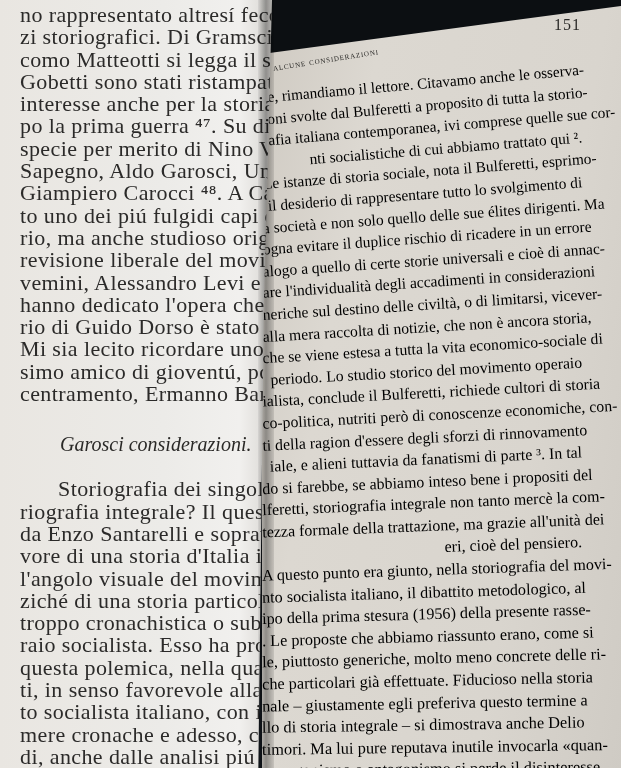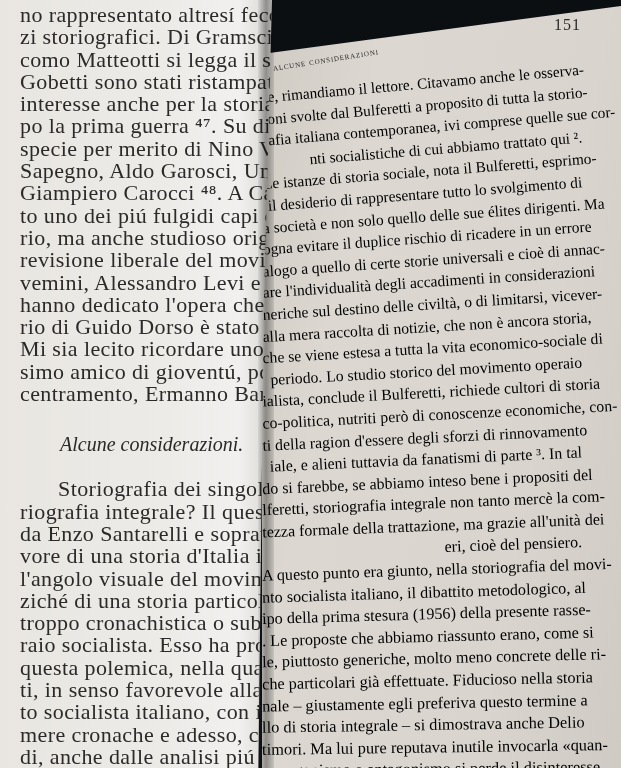--- a/index.html
+++ b/index.html
@@ -124,21 +124,21 @@
           <div class="lline">to uno dei piú fulgidi capi dell'anti</div>
           <div class="lline">rio, ma anche studioso originale di</div>
           <div class="lline">revisione liberale del movimento socialista</div>
           <div class="lline">vemini, Alessandro Levi e particolarmente</div>
           <div class="lline">hanno dedicato l'opera che meritava</div>
           <div class="lline">rio di Guido Dorso è stato curato da</div>
           <div class="lline">Mi sia lecito ricordare uno studioso</div>
           <div class="lline">simo amico di gioventú, poi scomparso</div>
           <div class="lline">centramento, Ermanno Bartellini ⁴⁹.</div>
         </div>
-      <div class="section-title">Alcune considerazioni.</div>
+      <div class="section-title">Garosci considerazioni.</div>
       <div id="lbottom">
           <div class="lline indent">Storiografia dei singoli movimenti o sto-</div>
           <div class="lline">riografia integrale? Il quesito è stato posto</div>
           <div class="lline">da Enzo Santarelli e soprattutto da Luciano</div>
           <div class="lline">vore di una storia d'Italia integrale, vista</div>
           <div class="lline">l'angolo visuale del movimento operaio</div>
           <div class="lline">ziché di una storia particolare, rinchiusa</div>
           <div class="lline">troppo cronachistica o subalterna, del</div>
           <div class="lline">raio socialista. Esso ha provocato una</div>
           <div class="lline">questa polemica, nella quale noi stessi</div>

